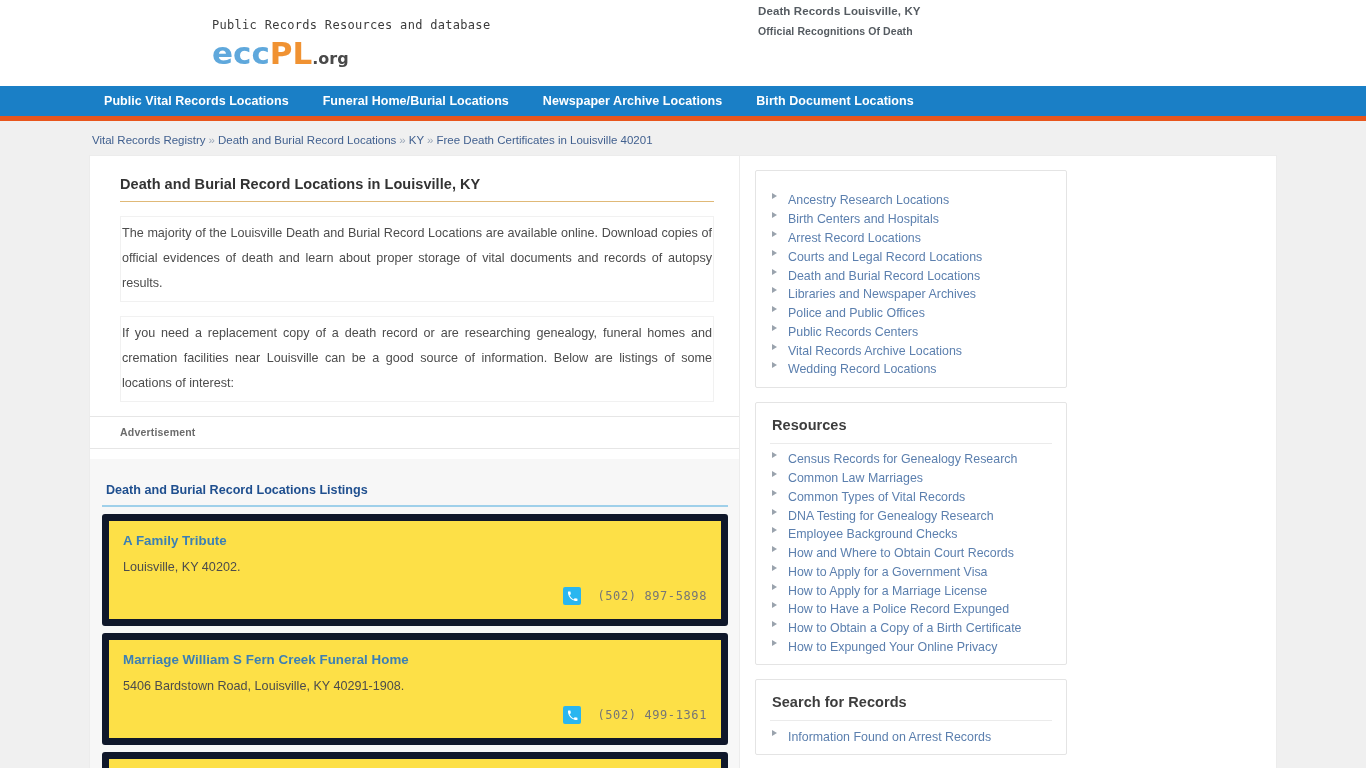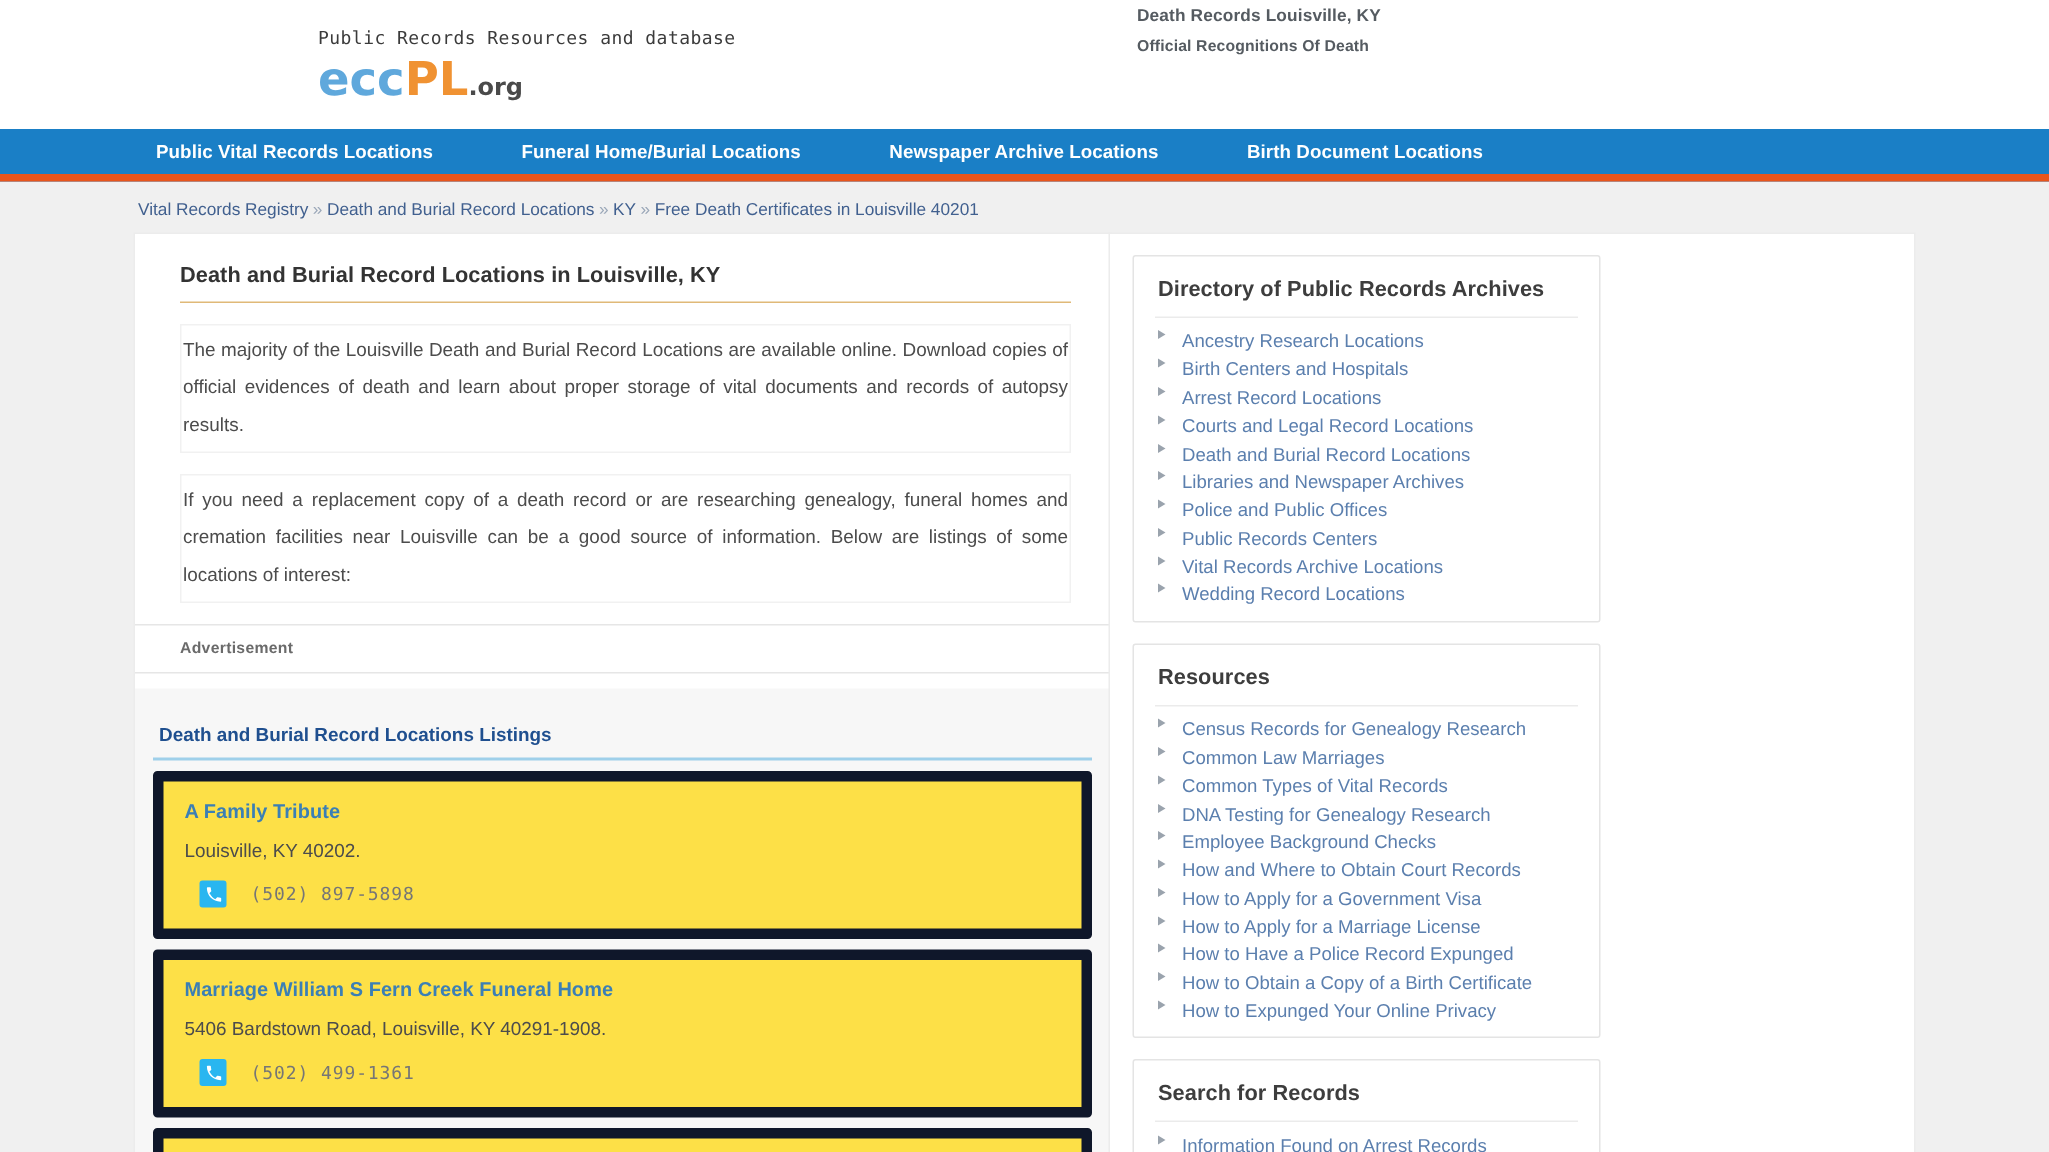--- a/index.html
+++ b/index.html
@@ -72,21 +72,20 @@
     position: relative;
   }
   .nav-inner {
     margin: 0 auto;
     width: 1186px;
     height: 30px;
     display: flex;
     align-items: center;
     padding-left: 14px;
     box-sizing: border-box;
-    gap: 25px;
   }
   .nav-item {
     color: #ffffff;
     font-size: 12.5px;
     font-weight: bold;
     white-space: nowrap;
     margin-right: 34px;
     cursor: pointer;
     letter-spacing: 0.05px;
   }
@@ -199,20 +198,21 @@
   .listing-addr {
     margin-top: 12px;
     font-size: 12.6px;
     color: #4c4c4c;
   }
   .phone-row {
     margin-top: 13px;
     display: flex;
     align-items: center;
     padding-left: 10px;
+    justify-content: flex-end;
   }
   .phone-icon {
     width: 18px;
     height: 18px;
     background: #29b6f0;
     border-radius: 2px;
     display: flex;
     align-items: center;
     justify-content: center;
     flex: none;
@@ -352,21 +352,20 @@
 
       </div>
     </div>
   </div>
 
   <div class="rail"></div>
 
   <div class="sidebar">
 
     <div class="widget">
-      <div class="widget-title">Directory of Public Records Archives</div>
       <ul>
         <li>
             <span class="bullet-arrow"></span>
             <a>Ancestry Research Locations</a>
           </li>
         <li>
             <span class="bullet-arrow"></span>
             <a>Birth Centers and Hospitals</a>
           </li>
         <li>

